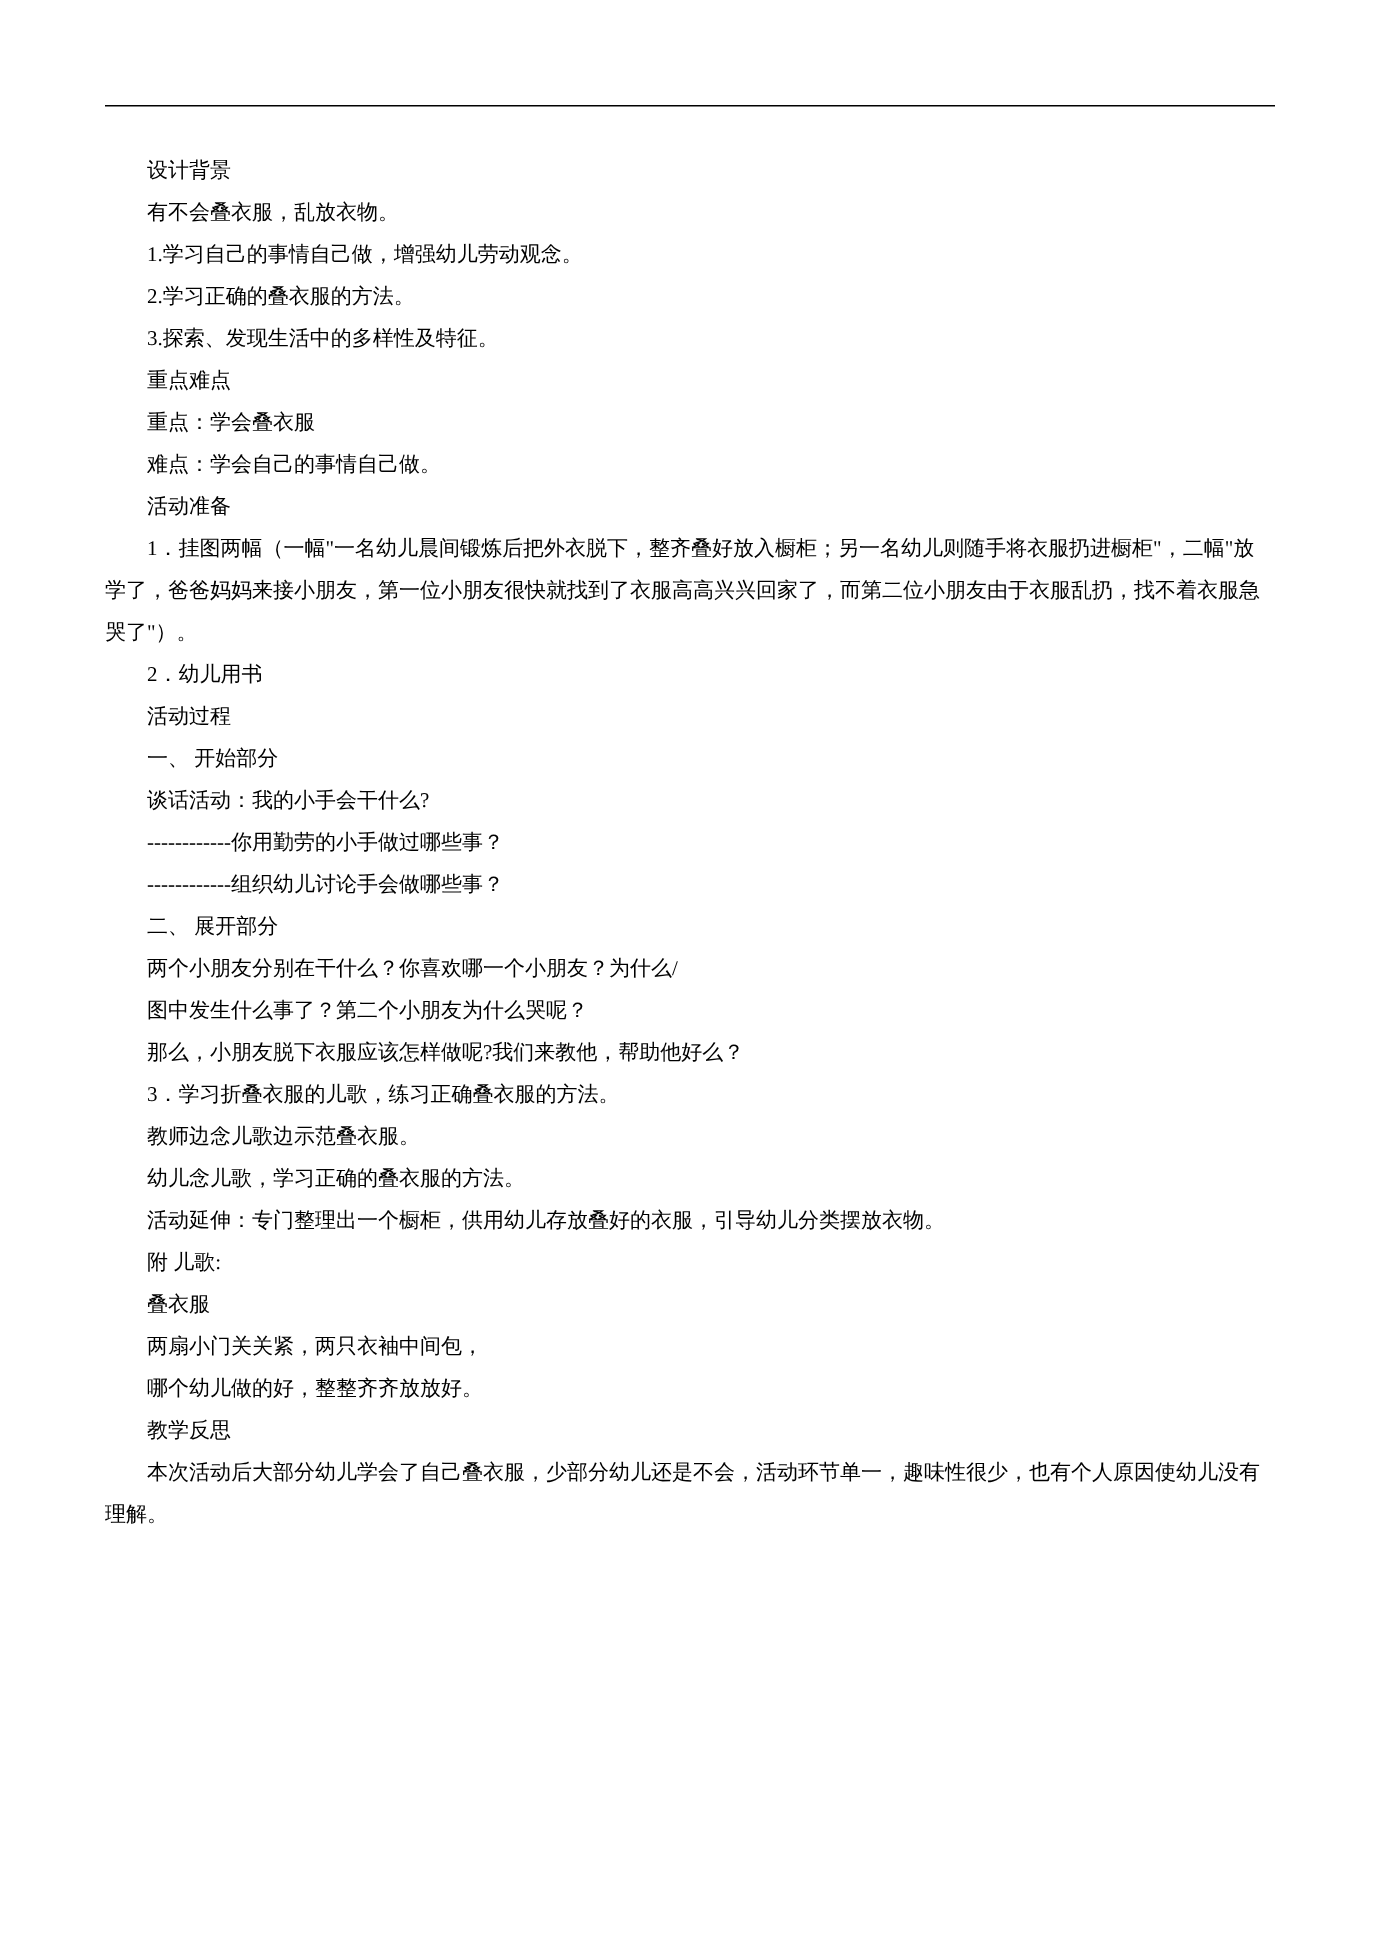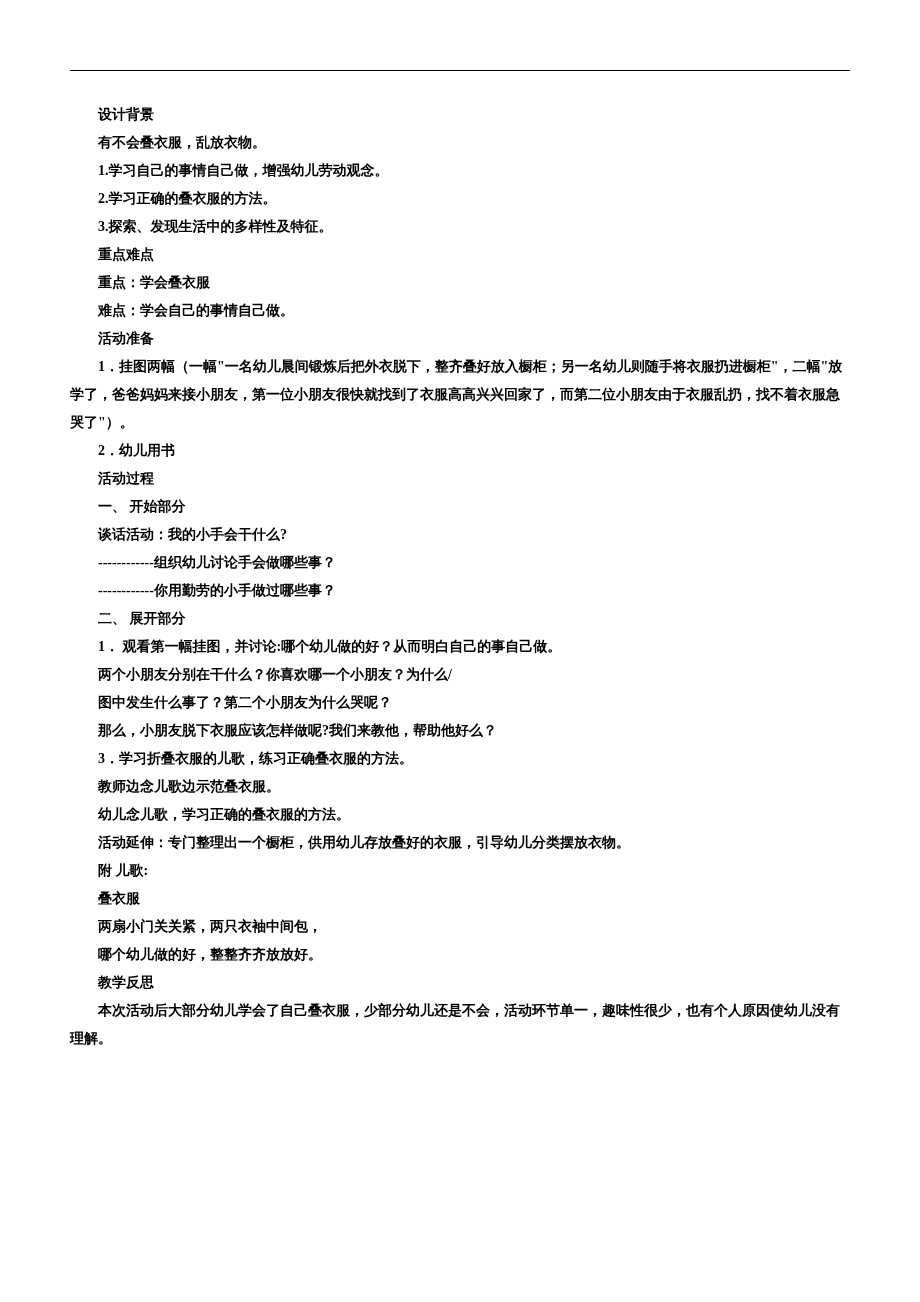--- a/index.html
+++ b/index.html
@@ -1,19 +1,18 @@
 <!DOCTYPE html>
 <html><head>
   <meta charset="utf-8">
   <style>
     * {
       margin: 0;
       padding: 0;
       box-sizing: border-box;
-      font-weight: bold;
     }
     body {
       width: 920px;
       height: 1302px;
       background: #ffffff;
       font-family: "SimSun", "宋体", serif;
       font-size: 14px;
       line-height: 2.0;
       color: #000000;
       padding: 70px 70px 0 70px;
@@ -51,24 +50,23 @@
   <p class="para">3.探索、发现生活中的多样性及特征。</p>
   <p class="para">重点难点</p>
   <p class="para">重点：学会叠衣服</p>
   <p class="para">难点：学会自己的事情自己做。</p>
   <p class="para">活动准备</p>
   <p class="para-wrap">1．挂图两幅（一幅"一名幼儿晨间锻炼后把外衣脱下，整齐叠好放入橱柜；另一名幼儿则随手将衣服扔进橱柜"，二幅"放学了，爸爸妈妈来接小朋友，第一位小朋友很快就找到了衣服高高兴兴回家了，而第二位小朋友由于衣服乱扔，找不着衣服急哭了"）。</p>
   <p class="para">2．幼儿用书</p>
   <p class="para">活动过程</p>
   <p class="para">一、 开始部分</p>
   <p class="para">谈话活动：我的小手会干什么?</p>
+  <p class="para">------------你用勤劳的小手做过哪些事？</p>
   <p class="para">------------组织幼儿讨论手会做哪些事？</p>
-  <p class="para">------------你用勤劳的小手做过哪些事？</p>
   <p class="para">二、 展开部分</p>
-  <p class="para">1． 观看第一幅挂图，并讨论:哪个幼儿做的好？从而明白自己的事自己做。</p>
   <p class="para">两个小朋友分别在干什么？你喜欢哪一个小朋友？为什么/</p>
   <p class="para">图中发生什么事了？第二个小朋友为什么哭呢？</p>
   <p class="para">那么，小朋友脱下衣服应该怎样做呢?我们来教他，帮助他好么？</p>
   <p class="para">3．学习折叠衣服的儿歌，练习正确叠衣服的方法。</p>
   <p class="para">教师边念儿歌边示范叠衣服。</p>
   <p class="para">幼儿念儿歌，学习正确的叠衣服的方法。</p>
   <p class="para">活动延伸：专门整理出一个橱柜，供用幼儿存放叠好的衣服，引导幼儿分类摆放衣物。</p>
   <p class="para">附 儿歌:</p>
   <p class="para">叠衣服</p>
   <p class="para">两扇小门关关紧，两只衣袖中间包，</p>

